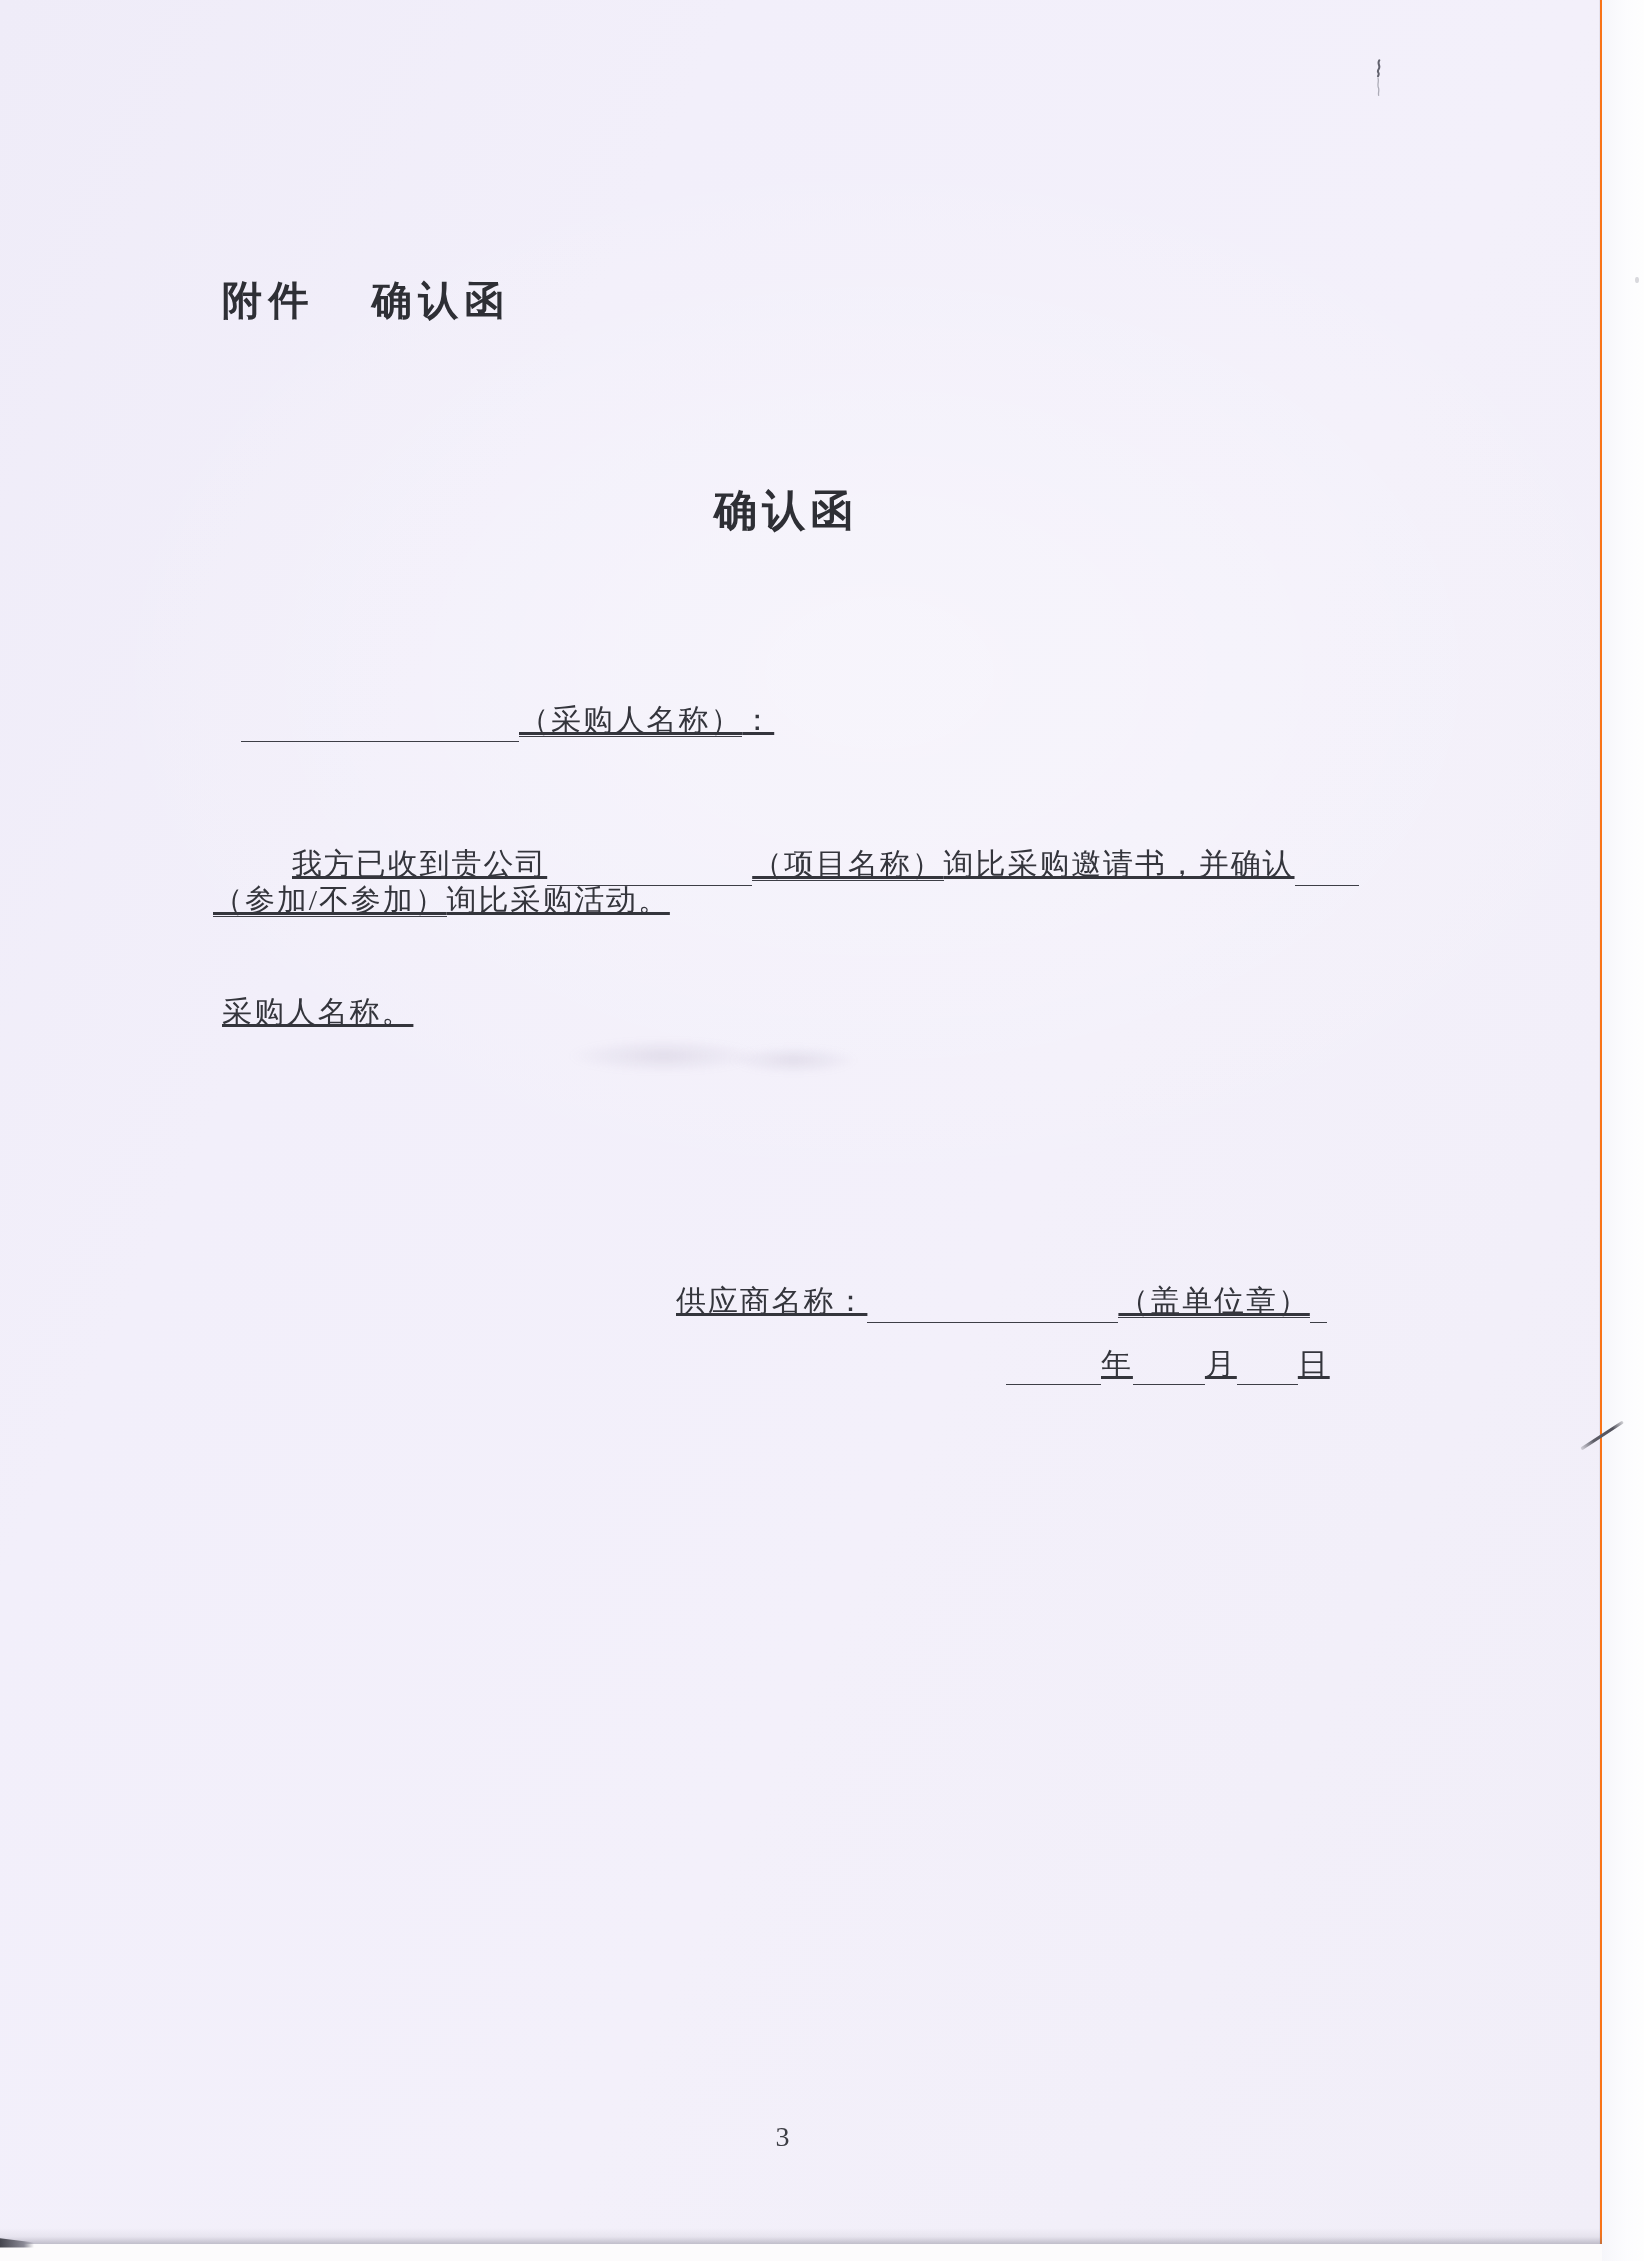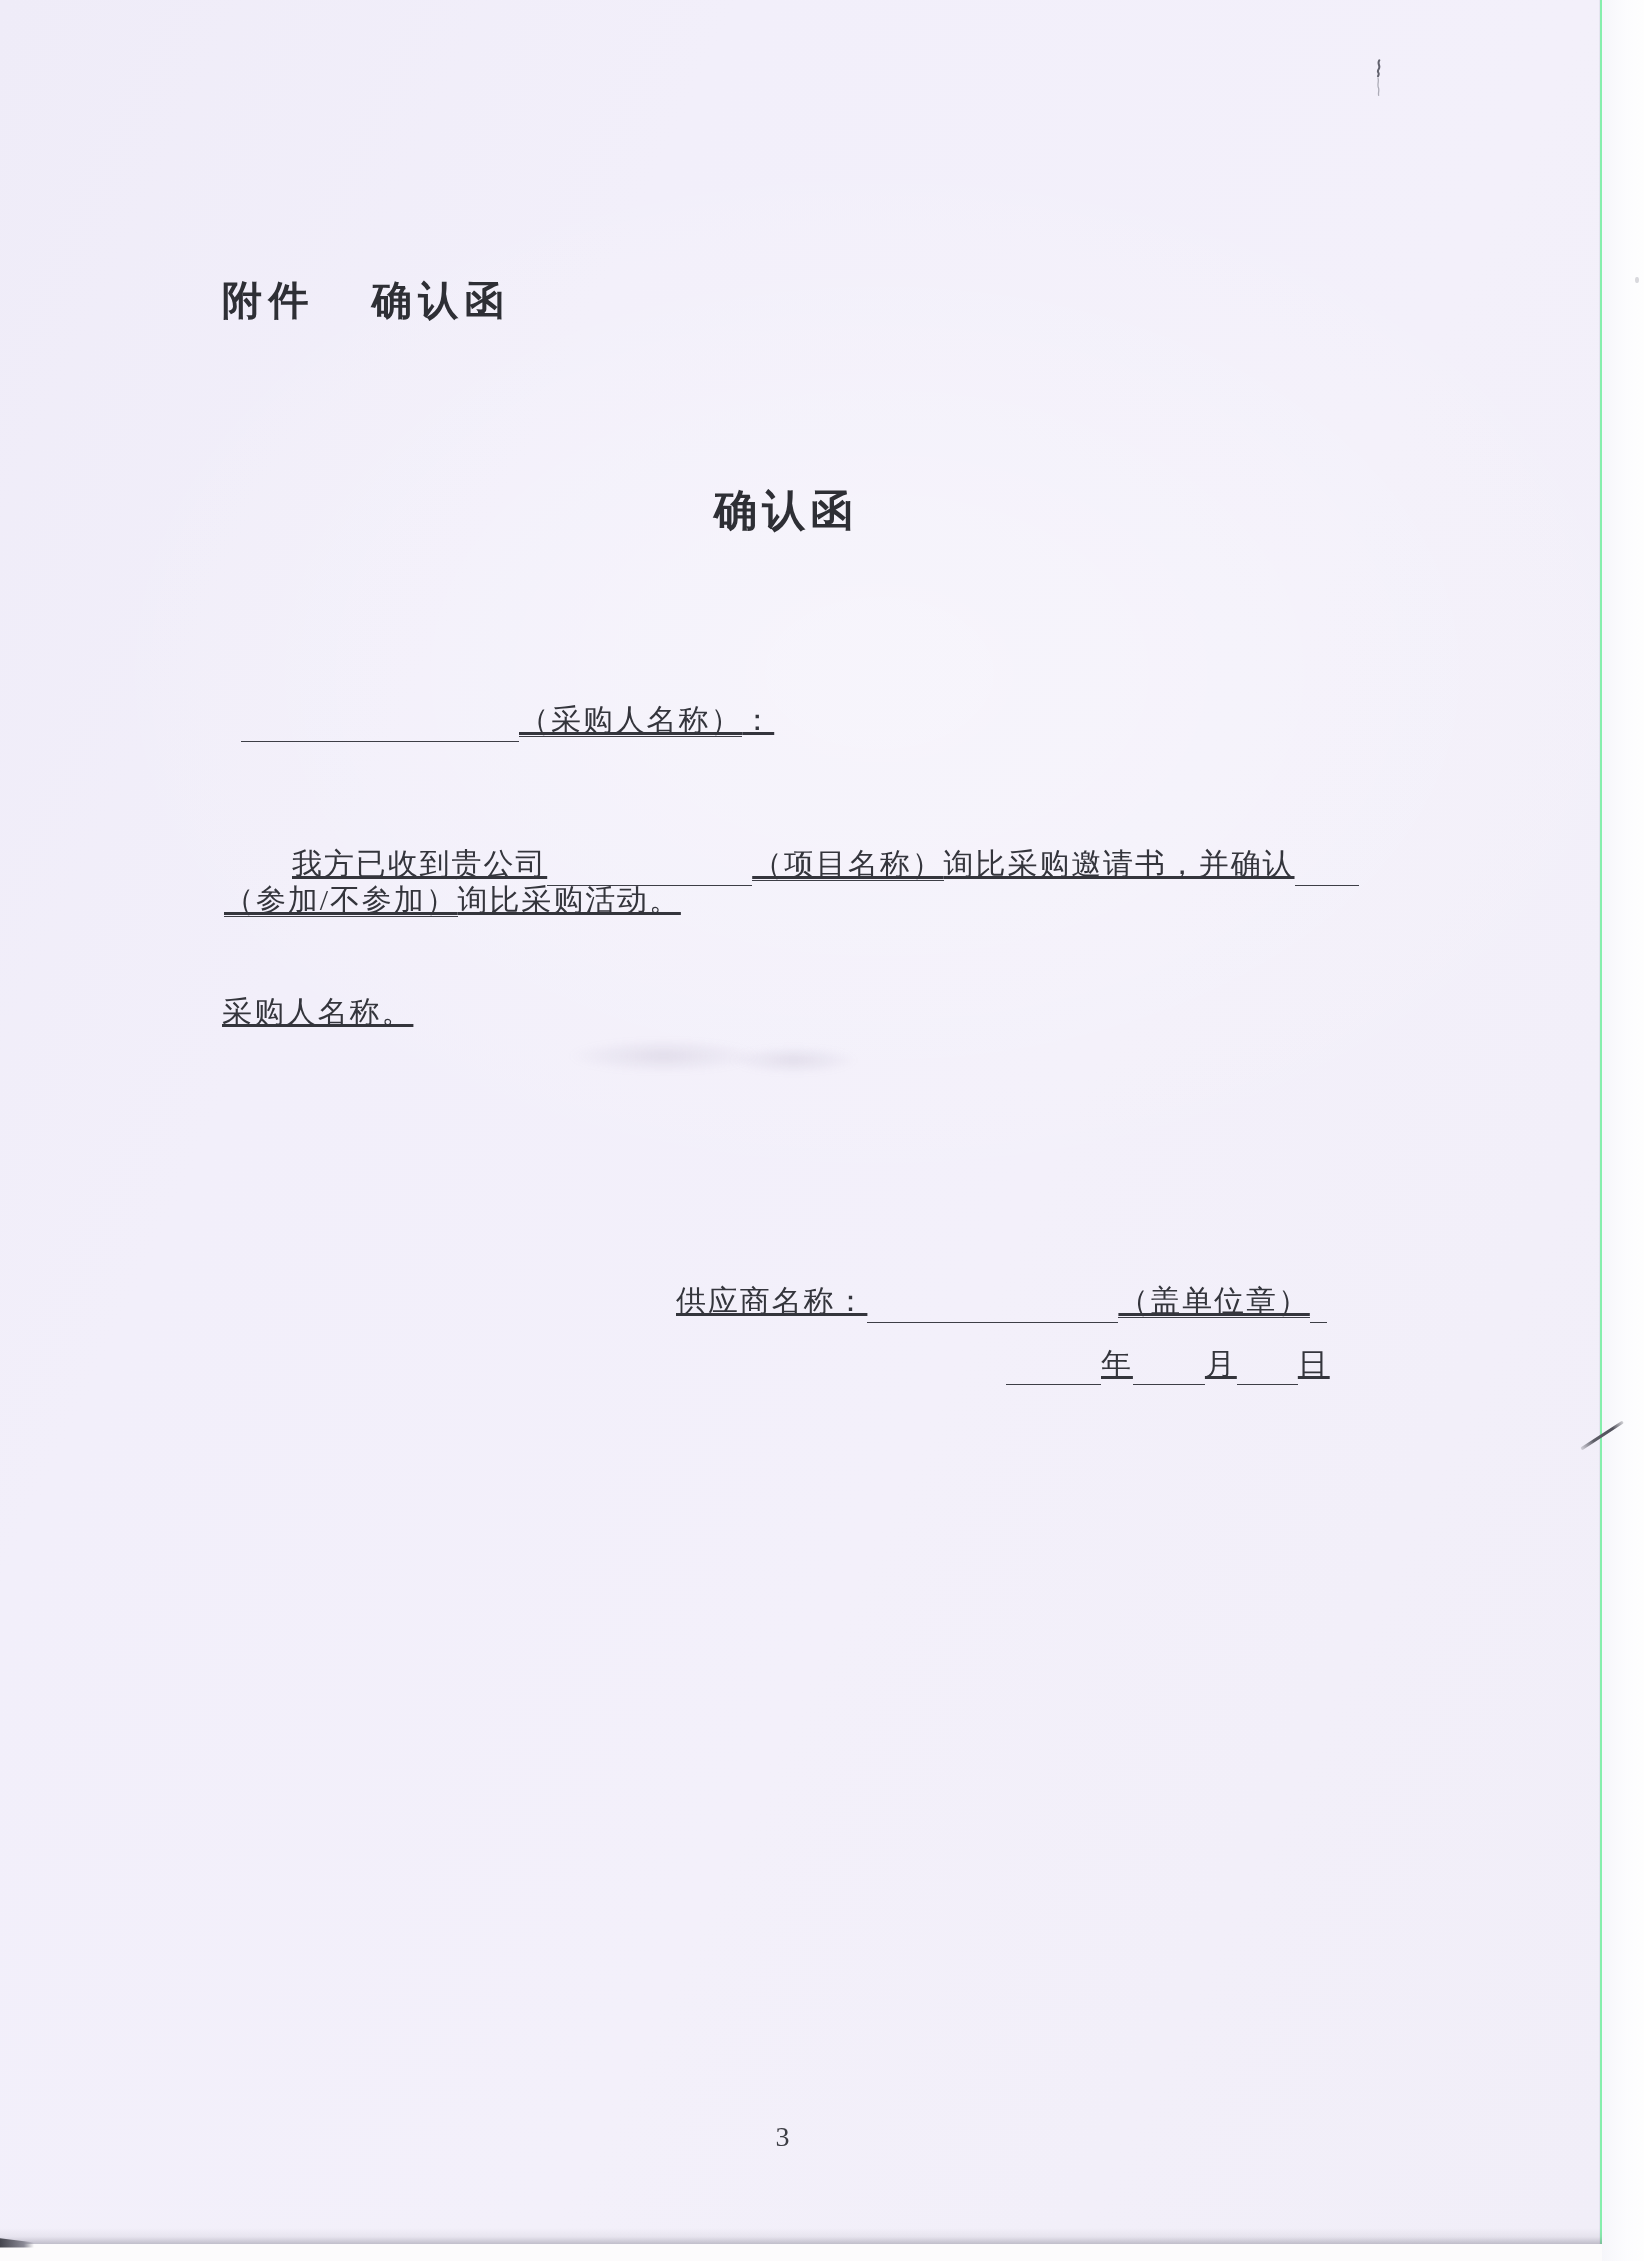--- a/index.html
+++ b/index.html
@@ -2,21 +2,21 @@
 <html style="font-size:10.3px"><head>
 <meta charset="utf-8">
 <style>
   * { margin: 0; padding: 0; box-sizing: border-box; }
   html, body { background: #e8e8ec; }
   .scan {
     position: relative;
     width: 1644px;
     height: 2261px;
     overflow: hidden;
-    background: #86efac;
+    background: #f97316;
     font-family: "Liberation Serif", serif;
     color: #34353c;
   }
   
   .paper {
     position: absolute;
     left: 0; top: 0;
     width: 1600px; height: 2244px;
     background:
       radial-gradient(ellipse 1161px 774px at 55% 30%, rgba(255,255,255,0.35), rgba(255,255,255,0) 70%),
@@ -77,21 +77,21 @@
     text-decoration: underline;
   }
   
   .u { border-bottom: 1.9px solid #3d3e46; }
   .blank { display: inline-block; vertical-align: bottom; height: 37px; }
   .addressee { left: 241px; top: 698px; }
   .addressee .blank { width: 278px; }
   .para-1 { left: 292px; top: 801px; margin-top: 41px; }
   .para-1 .blank-project { width: 205px; }
   .para-1 .blank-confirm { width: 64px; }
-  .para-2 { left: 224px; top: 878px; }
+  .para-2 { left: 213px; top: 878px; }
   .hereby { left: 222px; top: 990px; }
   .supplier { left: 676px; top: 1279px; }
   .supplier .blank-name { width: 251px; }
   .supplier .tail { width: 17.4px; }
   .dateline { left: 1006px; top: 1342px; }
   .dateline .blank-y { width: 95px; }
   .dateline .blank-m { width: 72px; }
   .dateline .blank-d { width: 61px; }
   .page-number {
     left: 760px; top: 2121px;

